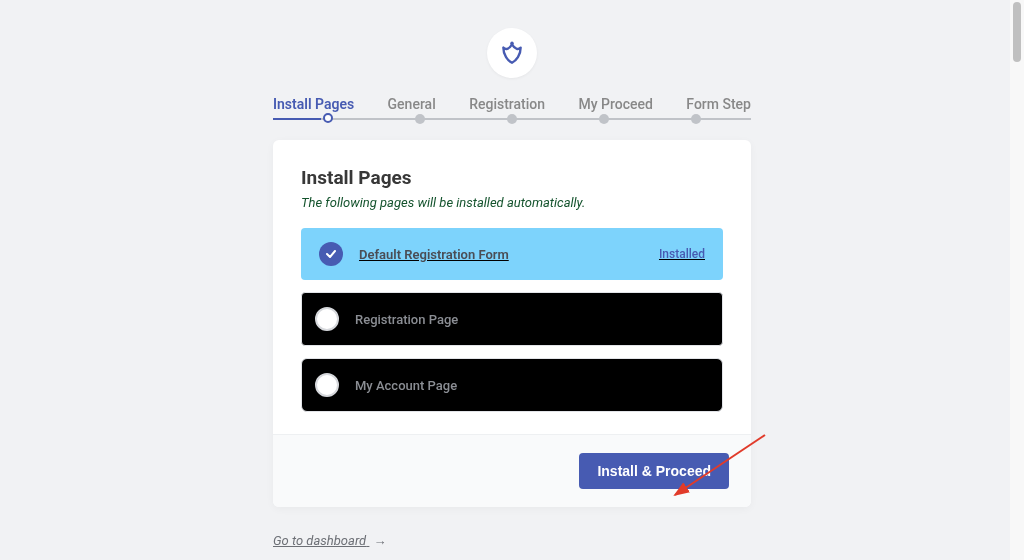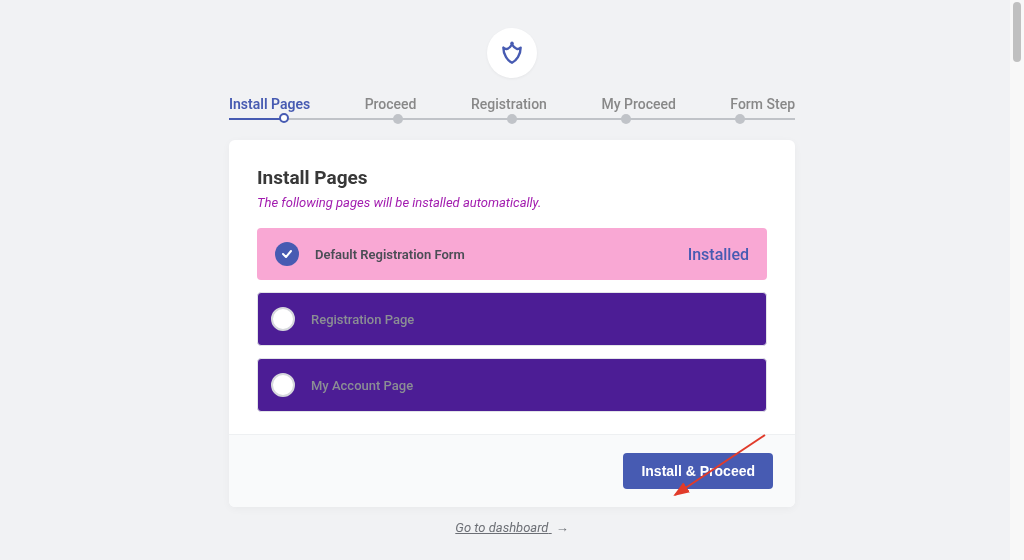--- a/index.html
+++ b/index.html
@@ -22,21 +22,21 @@
   .scrollbar-thumb {
     position: absolute;
     right: 3px;
     top: 2px;
     width: 8px;
     height: 60px;
     background: #c0c0c0;
     border-radius: 4px;
   }
   .wizard {
-    width: 566px;
+    width: 478px;
     margin: 0 auto;
     padding-top: 28px;
   }
   .logo-wrap {
     display: flex;
     justify-content: center;
     margin-bottom: 18px;
   }
   .logo-circle {
     width: 50px;
@@ -104,39 +104,40 @@
   }
   .card-title {
     font-size: 19px;
     font-weight: 700;
     color: #383838;
     margin-bottom: 6px;
   }
   .card-subtitle {
     font-size: 13px;
     font-style: italic;
-    color: #a21caf;
+    color: #14532d;
     margin-bottom: 18px;
   }
   .page-item {
     display: flex;
     align-items: center;
     padding: 14px 18px;
     border-radius: 4px;
     margin-bottom: 12px;
   }
   .page-item.installed {
-    background: #f9a8d4;
+    background: #7dd3fc;
+    text-decoration: underline;
   }
   .page-item.pending {
     border: 1px solid #e2e4e8;
-    background: #4c1d95;
+    background: #000000;
     padding-left: 13px;
   }
-  .page-item:last-child { margin-bottom: 0; }
+  .page-item:last-child { margin-bottom: 0; border-radius: 6px; }
   .check-circle {
     width: 24px; height: 24px;
     border-radius: 50%;
     display: flex;
     align-items: center;
     justify-content: center;
     margin-right: 16px;
     flex-shrink: 0;
   }
   .check-circle.filled {
@@ -150,21 +151,21 @@
     font-size: 13px;
     font-weight: 600;
     color: #4a4d55;
     flex: 1;
   }
   .page-item.pending .page-label {
     color: #8b8e94;
     font-weight: 500;
   }
   .status-badge {
-    font-size: 16px;
+    font-size: 12px;
     color: #475bb2;
     font-weight: 500;
   }
   .card-footer {
     background: #f9fafb;
     padding: 18px 22px;
     display: flex;
     justify-content: flex-end;
     border-top: 1px solid #eef0f2;
   }
@@ -172,22 +173,22 @@
     background: #475bb2;
     color: #fff;
     border: none;
     padding: 10px 18px;
     font-size: 14px;
     font-weight: 600;
     border-radius: 4px;
     cursor: pointer;
   }
   .dashboard-link-wrap {
-    text-align: center;
-    margin-top: 10px;
+    text-align: left;
+    margin-top: 23px;
   }
   .dashboard-link {
     font-size: 13px;
     font-style: italic;
     color: #6c6f75;
     text-decoration: underline;
     cursor: pointer;
   }
   .arrow-annotation {
     position: absolute;
@@ -209,21 +210,21 @@
     <div class="logo-circle">
       <svg width="26" height="26" viewBox="0 0 24 24" fill="none">
         <path d="M12 4 C 9 9, 6 9, 4 7 C 4 14, 8 19, 12 21 C 16 19, 20 14, 20 7 C 18 9, 15 9, 12 4 Z" stroke="#475bb2" stroke-width="2.2" fill="none" stroke-linejoin="round"></path>
         <circle cx="12" cy="3" r="1.6" fill="#475bb2"></circle>
       </svg>
     </div>
   </div>
 
   <div class="steps">
     <span class="step active">Install Pages</span>
-    <span class="step">Proceed</span>
+    <span class="step">General</span>
     <span class="step">Registration</span>
     <span class="step">My Proceed</span>
     <span class="step">Form Step</span>
   </div>
 
   <div class="step-line">
     <div class="step-line-fill"></div>
     <div class="step-dots">
       <div class="step-dot active"></div>
       <div class="step-dot"></div>

